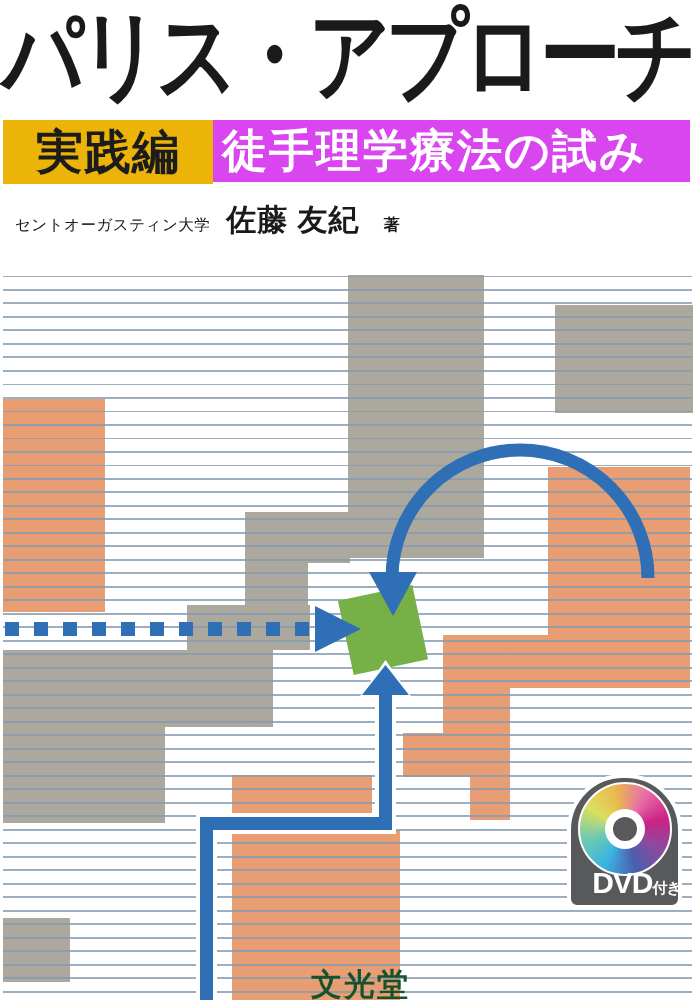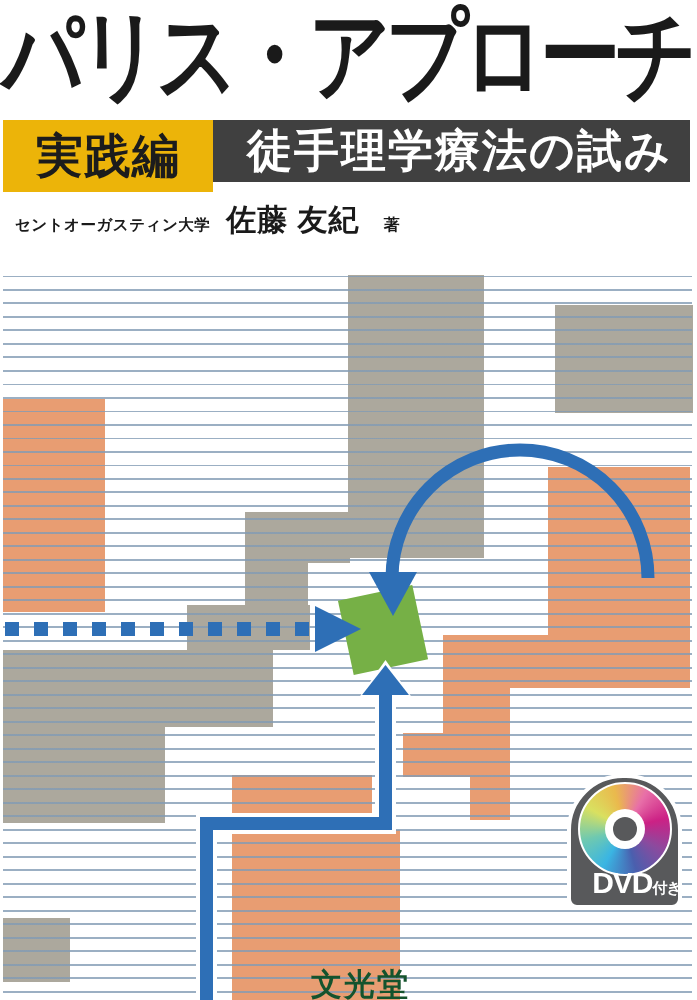--- a/index.html
+++ b/index.html
@@ -8,30 +8,30 @@
     font-family:"Liberation Sans","DejaVu Sans",sans-serif;color:#1a1a1a;
   }
   
   .title{
     position:absolute;left:2px;top:0px;margin:0;width:695px;height:118px;
     font-size:99px;font-weight:900;letter-spacing:-7px;line-height:1.12;
     white-space:nowrap;transform-origin:left center;color:#1a1a1a;
   }
   .band{position:absolute;left:3px;top:120px;width:687px;height:62px;display:flex;}
   .band-edition{
-    width:210px;height:72px;background:#ECB409;display:flex;align-items:center;justify-content:center;
+    width:210px;height:64px;background:#ECB409;display:flex;align-items:center;justify-content:center;
     font-size:47px;font-weight:900;color:#1c1c1c;letter-spacing:1px;flex:none;
   }
   .band-subtitle{
-    flex:1;height:62px;background:#404040;display:flex;align-items:center;
-    padding-left:34px;font-size:45px;font-weight:900;color:#ffffff;letter-spacing:2px;
+    flex:1;height:62px;background:#d946ef;display:flex;align-items:center;
+    padding-left:9px;font-size:45px;font-weight:900;color:#ffffff;letter-spacing:2px;
     white-space:nowrap;overflow:hidden;
   }
   .author-row{position:absolute;left:15px;top:200px;display:flex;align-items:baseline;height:36px;}
-  .affil{font-size:15.5px;font-weight:700;letter-spacing:0.5px;}
+  .affil{font-size:15.5px;font-weight:400;letter-spacing:0.5px;}
   .name{font-size:30px;font-weight:900;margin-left:16px;letter-spacing:1px;}
   .role{font-size:16px;font-weight:700;margin-left:24px;}
 
   
   .art{position:absolute;left:3px;top:262px;width:691px;height:738px;}
   .block{position:absolute;z-index:1;}
   .gray{background:#ACA89D;}
   .salmon{background:#E89D72;}
   .lines{
     position:absolute;left:0;top:2px;right:2px;bottom:0;z-index:2;pointer-events:none;

